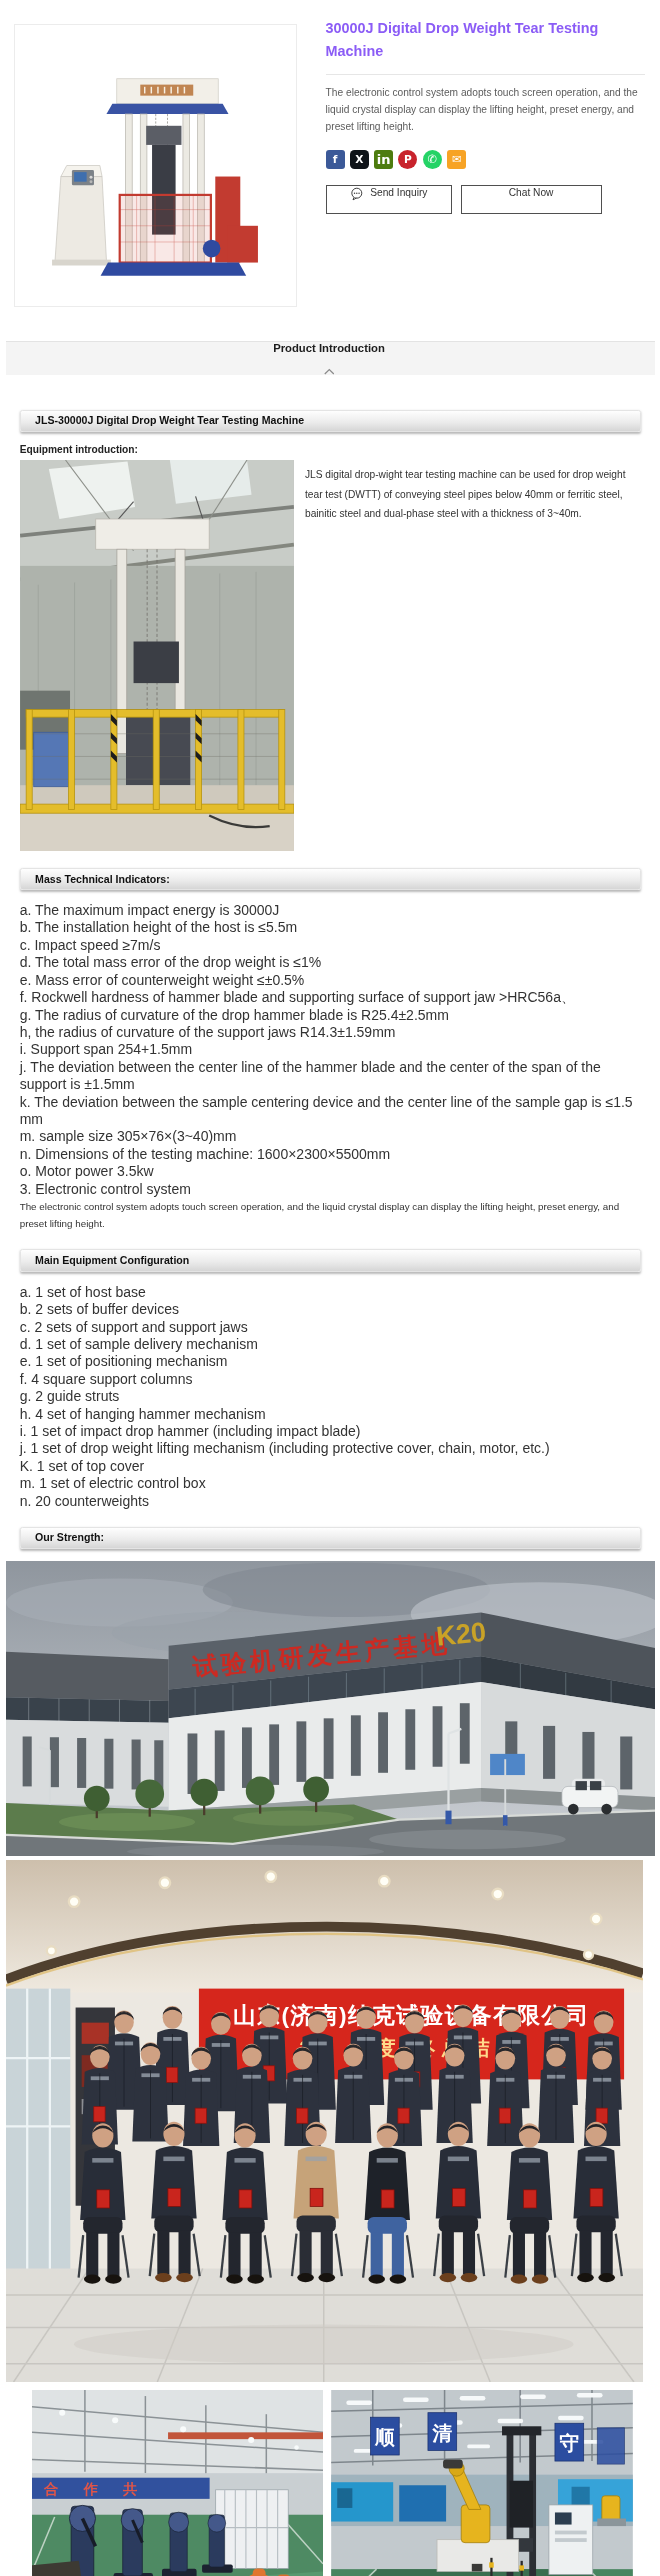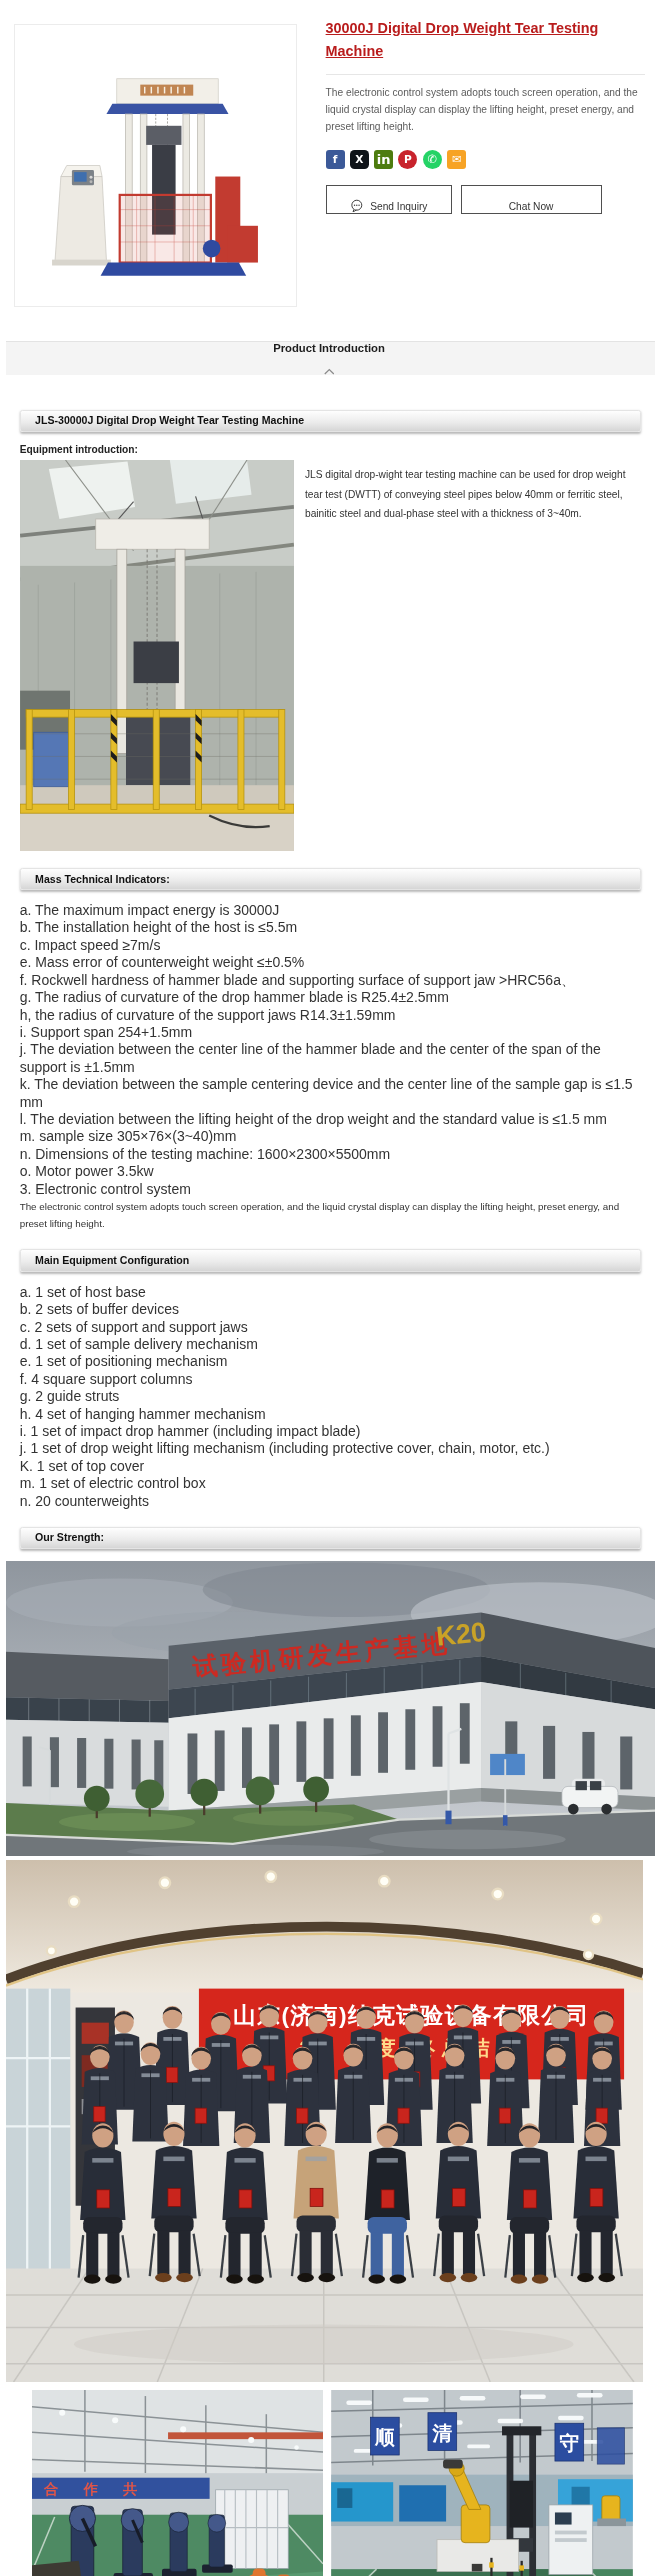--- a/index.html
+++ b/index.html
@@ -3,32 +3,32 @@
 <meta charset="utf-8">
 <style>
   html,body{margin:0;padding:0;background:#fff;}
   .page{width:661px;font-family:"Liberation Sans",sans-serif;color:#333;overflow:hidden;}
 
   
   .top{display:flex;gap:29px;padding:15px 9px 18px 13.6px;box-sizing:border-box;}
   .img-box{width:281px;height:281px;margin-top:9px;border:0.8px solid #ececec;background:#fff;flex:none;
            display:flex;align-items:center;justify-content:center;}
   .info{width:319px;padding-top:1.5px;}
-  .title{font-size:14.4px;line-height:1.6;font-weight:700;color:#b91c1c;margin:0;text-decoration:underline;}
+  .title{font-size:14.4px;line-height:1.6;font-weight:700;color:#8b5cf6;margin:0;}
   .divider{border:0;border-top:0.8px solid #e6e6e6;margin:11.3px 0 10.6px;}
   .desc{font-size:10.2px;color:#5c5c5c;line-height:1.65;margin:0 0 13.6px;}
   .social{display:flex;gap:5.3px;margin-bottom:16.6px;}
   .s-icon{width:19px;height:19px;display:flex;align-items:center;justify-content:center;color:#fff;
           font-weight:700;font-size:10.6px;border-radius:3px;cursor:pointer;font-family:"DejaVu Sans",sans-serif;}
   .s-fb{background:#3b5998}.s-x{background:#0f1419;border-radius:4.5px}
   .s-in{background:#4d7c0f;font-size:13px}.s-pin{background:#c8232c;border-radius:50%}
   .s-wa{background:#25d366;border-radius:50%;font-size:11.3px}.s-mail{background:#f7a325;font-size:11.3px}
   .cta{display:flex;gap:9px;}
   .btn{background:#fff;border:0.8px solid #4f4f4f;color:#333;font-size:10.2px;height:29px;box-sizing:border-box;
-       display:flex;align-items:flex-end;justify-content:center;gap:6.8px;cursor:pointer;font-family:inherit;}
+       display:flex;align-items:flex-start;justify-content:center;gap:6.8px;cursor:pointer;font-family:inherit;}
   .btn-inquiry{width:126px}.btn-chat{width:141px}
 
   
   .acc-head{margin:16px 6px;background:#f4f4f4;border-top:0.8px solid #e3e3e3;padding:0 18px 0 15px;height:33px;
             display:flex;align-items:center;justify-content:space-between;cursor:pointer;flex-direction:column;}
   .acc-title{font-size:11.3px;font-weight:700;color:#1d1d1d;}
   .body{padding:10.6px 19.7px 10.6px;}
 
   
   .bar{background:linear-gradient(180deg,#fefefe 0%,#ececec 55%,#d6d6d6 100%);
@@ -228,28 +228,28 @@
       </svg>
       <p class="eq-text">JLS digital drop-wight tear testing machine can be used for drop weight tear test (DWTT) of conveying steel pipes below 40mm or ferritic steel, bainitic steel and dual-phase steel with a thickness of 3~40m.</p>
     </div>
 
     <div class="bar">Mass Technical Indicators:</div>
     <ul class="plain">
 
     <li>a. The maximum impact energy is 30000J</li>
         <li>b. The installation height of the host is ≤5.5m</li>
         <li>c. Impact speed ≥7m/s</li>
+        <li>d. The total mass error of the drop weight is ≤1%</li>
         <li>e. Mass error of counterweight weight ≤±0.5%</li>
         <li>f. Rockwell hardness of hammer blade and supporting surface of support jaw &gt;HRC56a、</li>
         <li>g. The radius of curvature of the drop hammer blade is R25.4±2.5mm</li>
         <li>h, the radius of curvature of the support jaws R14.3±1.59mm</li>
         <li>i. Support span 254+1.5mm</li>
         <li>j. The deviation between the center line of the hammer blade and the center of the span of the support is ±1.5mm</li>
         <li>k. The deviation between the sample centering device and the center line of the sample gap is ≤1.5 mm</li>
-        <li>l. The deviation between the lifting height of the drop weight and the standard value is ≤1.5 mm</li>
         <li>m. sample size 305×76×(3~40)mm</li>
         <li>n. Dimensions of the testing machine: 1600×2300×5500mm</li>
         <li>o. Motor power 3.5kw</li>
         <li>3. Electronic control system</li>
       </ul>
     <p class="para">The electronic control system adopts touch screen operation, and the liquid crystal display can display the lifting height, preset energy, and preset lifting height.</p>
 
     <div class="bar">Main Equipment Configuration</div>
     <ul class="plain">
 

